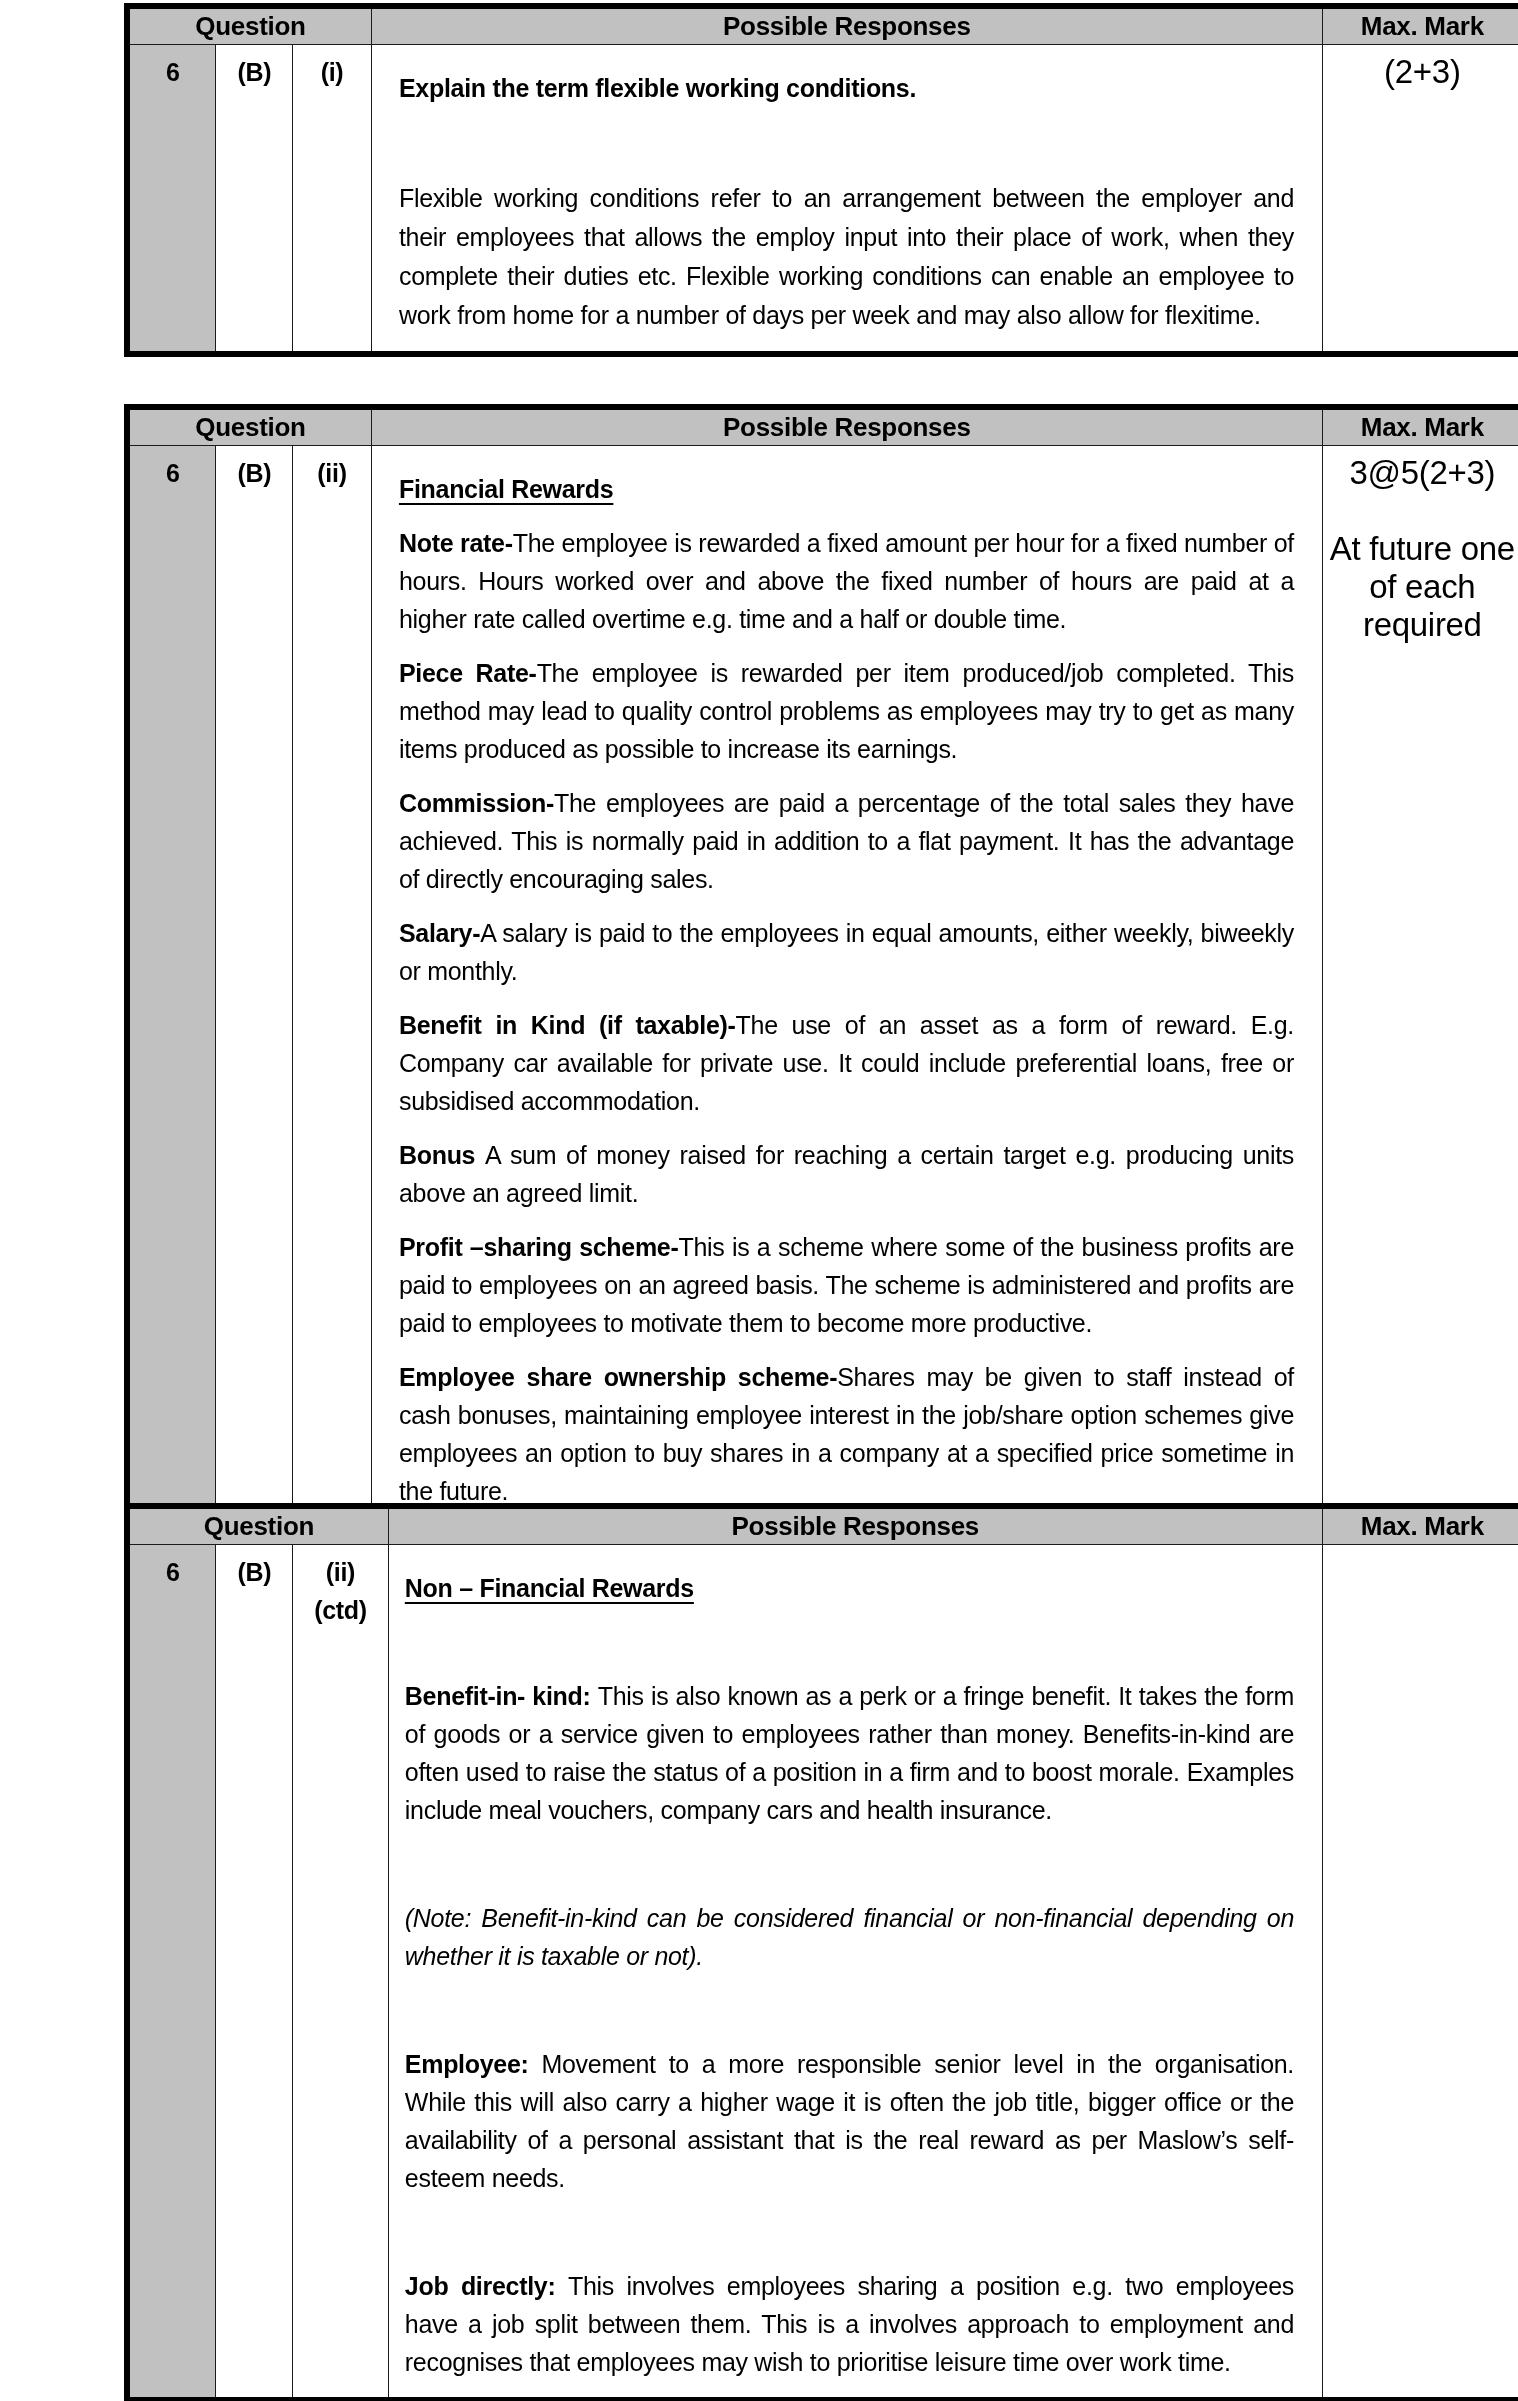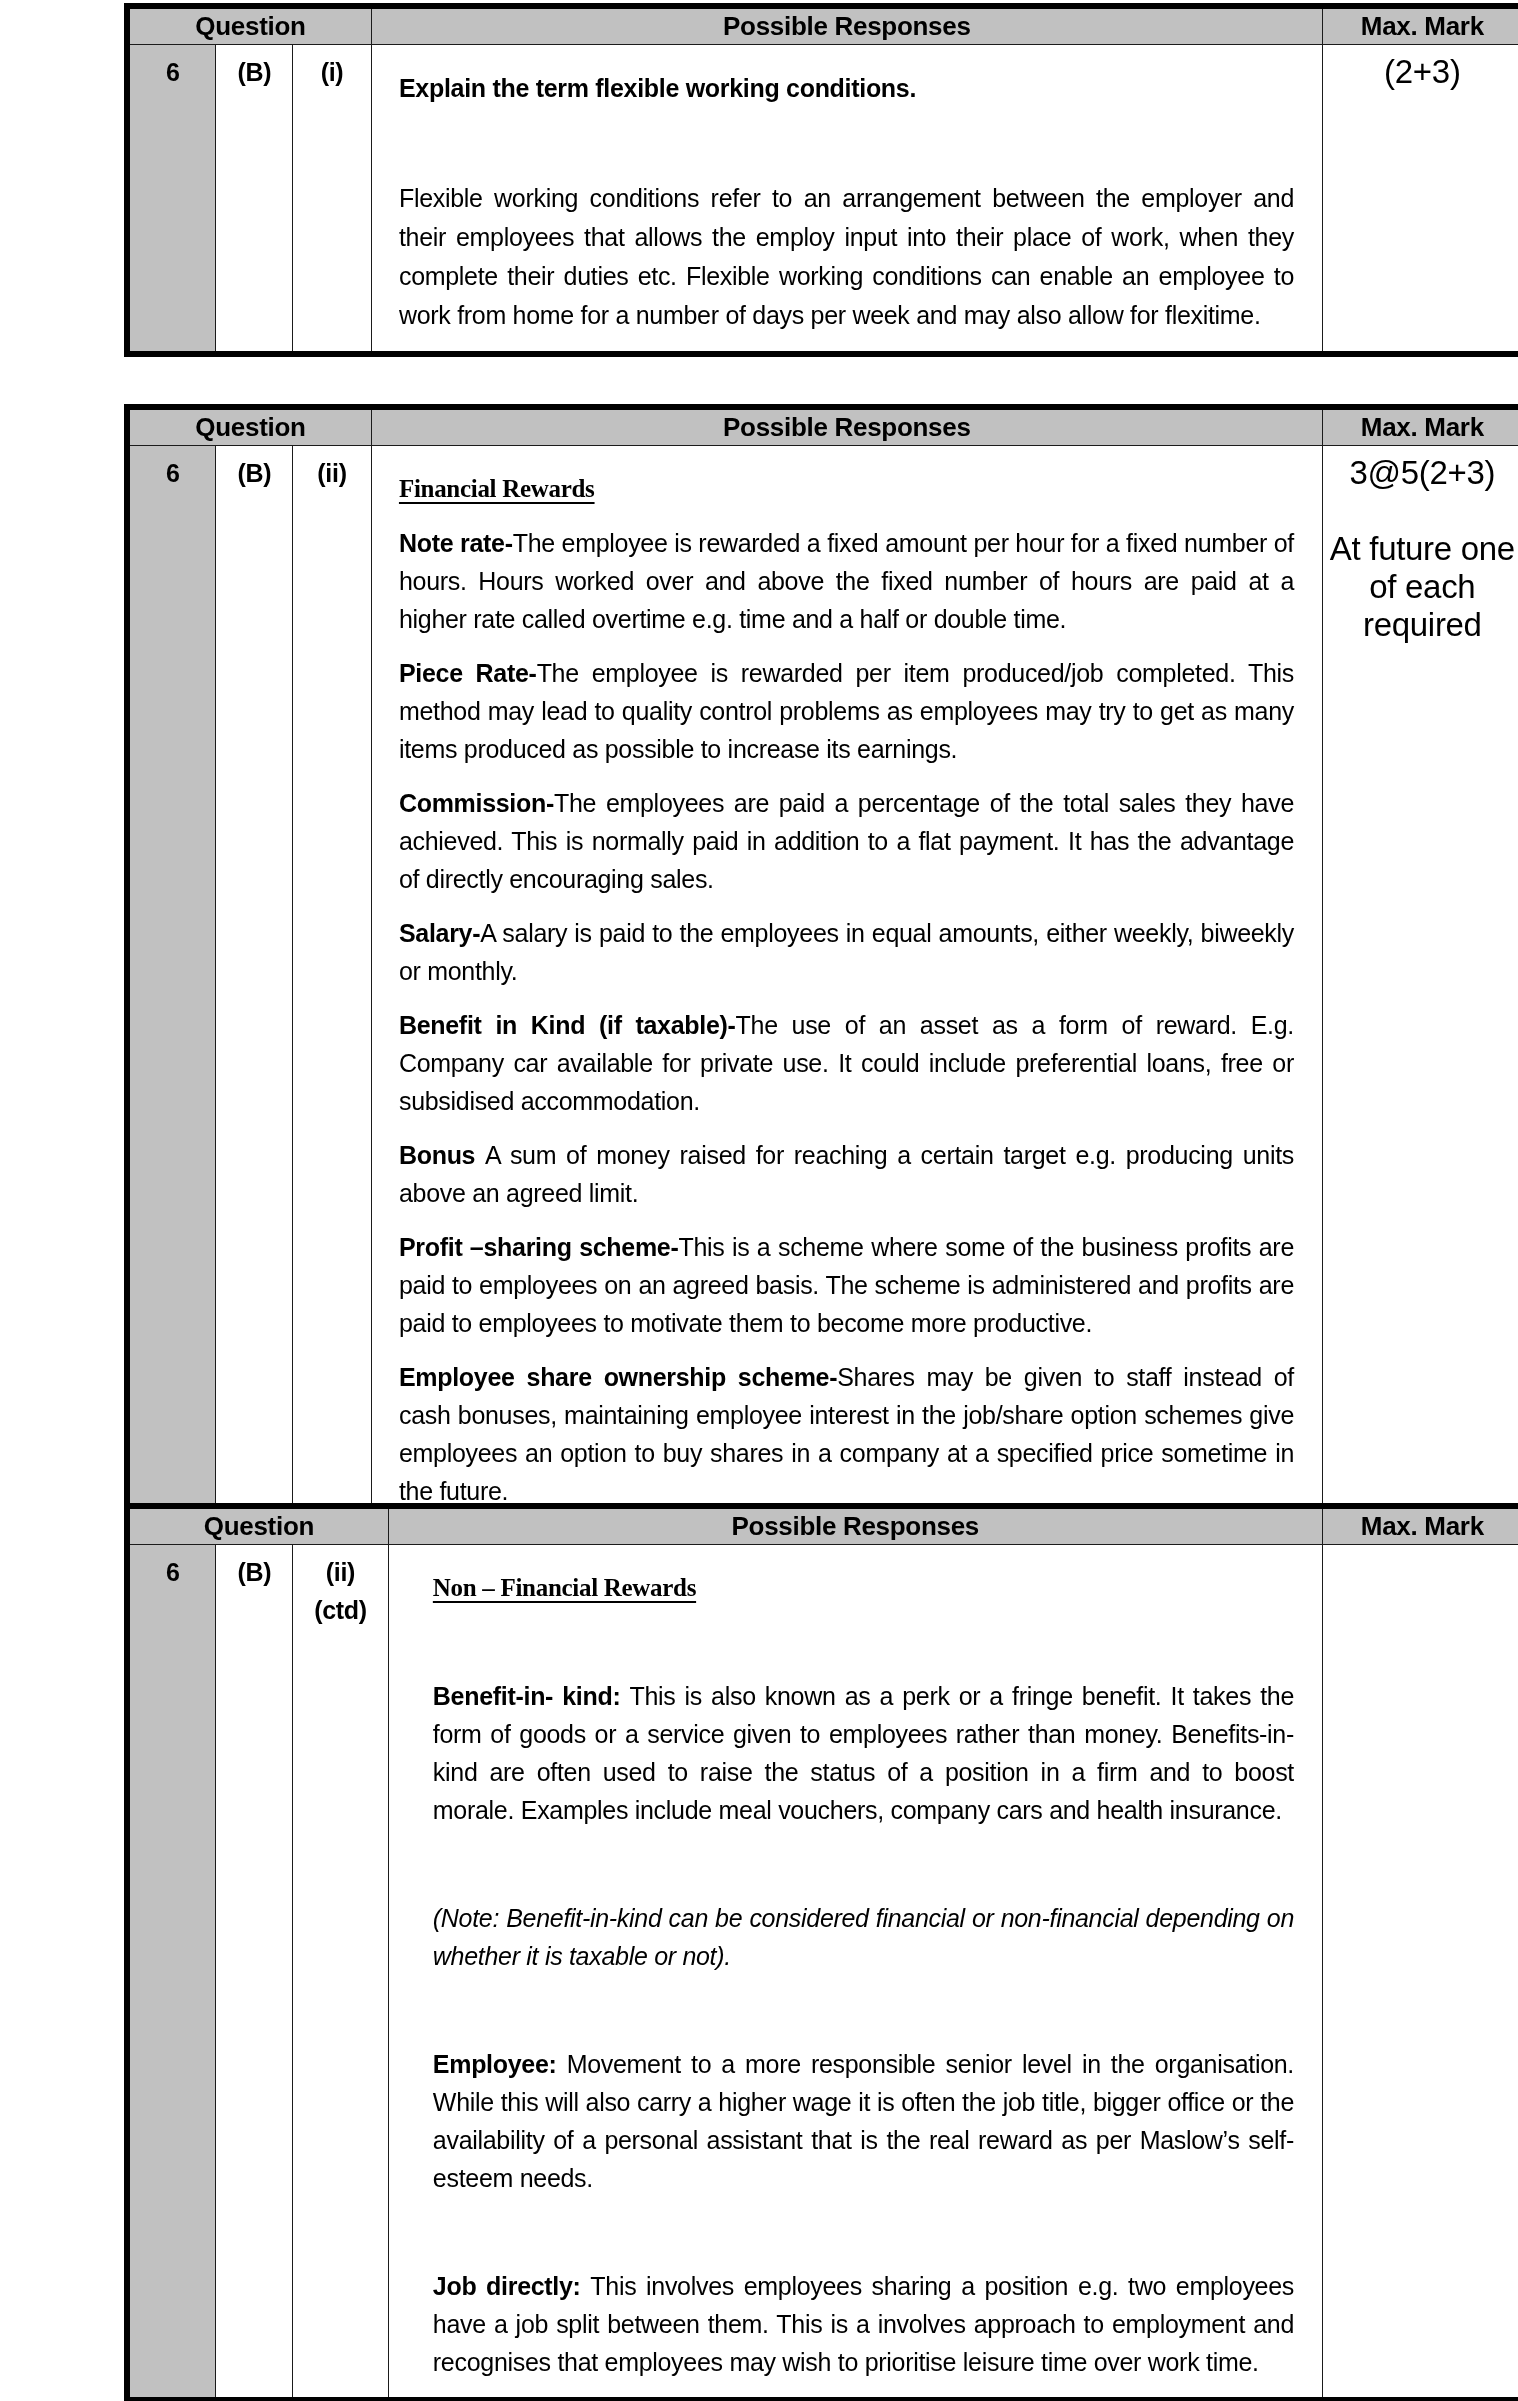--- a/index.html
+++ b/index.html
@@ -23,29 +23,29 @@
     background:#c1c1c1; font-size:26px; font-weight:bold;
     height:35px; text-align:center; vertical-align:middle;
     letter-spacing:-0.3px;
   }
   td { vertical-align:top; }
 
   .qnum  { background:#c1c1c1; }
   .qcell { font-weight:bold; font-size:25px; text-align:center; padding-top:8.4px; letter-spacing:-0.3px; }
   .qcell div { line-height:38px; }
   .resp  { padding:8.4px 11.7px 0 11px; font-size:25px; letter-spacing:-0.3px; }
-  #t3 .resp { padding-left:28px; }
+  #t3 .resp { padding-left:0; }
   .mark  { font-size:33px; text-align:center; padding:8.4px 6.7px 0 6.7px; letter-spacing:-0.3px;margin-top:20px; }
 
   .body  { margin:16px; line-height:38px; text-align:justify; }
   .t1l   { line-height:39px; }
   .sp    { height:38px; }
   .sp47  { height:39px; }
   .b     { font-weight:bold; }
-  .u     { text-decoration:underline; text-decoration-thickness:2.1px; text-underline-offset:5px;font-family:Liberation Serif, serif; }
+  .u     { text-decoration:underline; text-decoration-thickness:2.1px; text-underline-offset:5px; }
   .it    { font-style:italic; }
   .marknote { margin:0; line-height:38px; text-align:center; }
 </style>
 </head>
 <body>
 
 <div class="tbl" id="t1">
   <table>
     <colgroup>
         <col style="width:79px">

